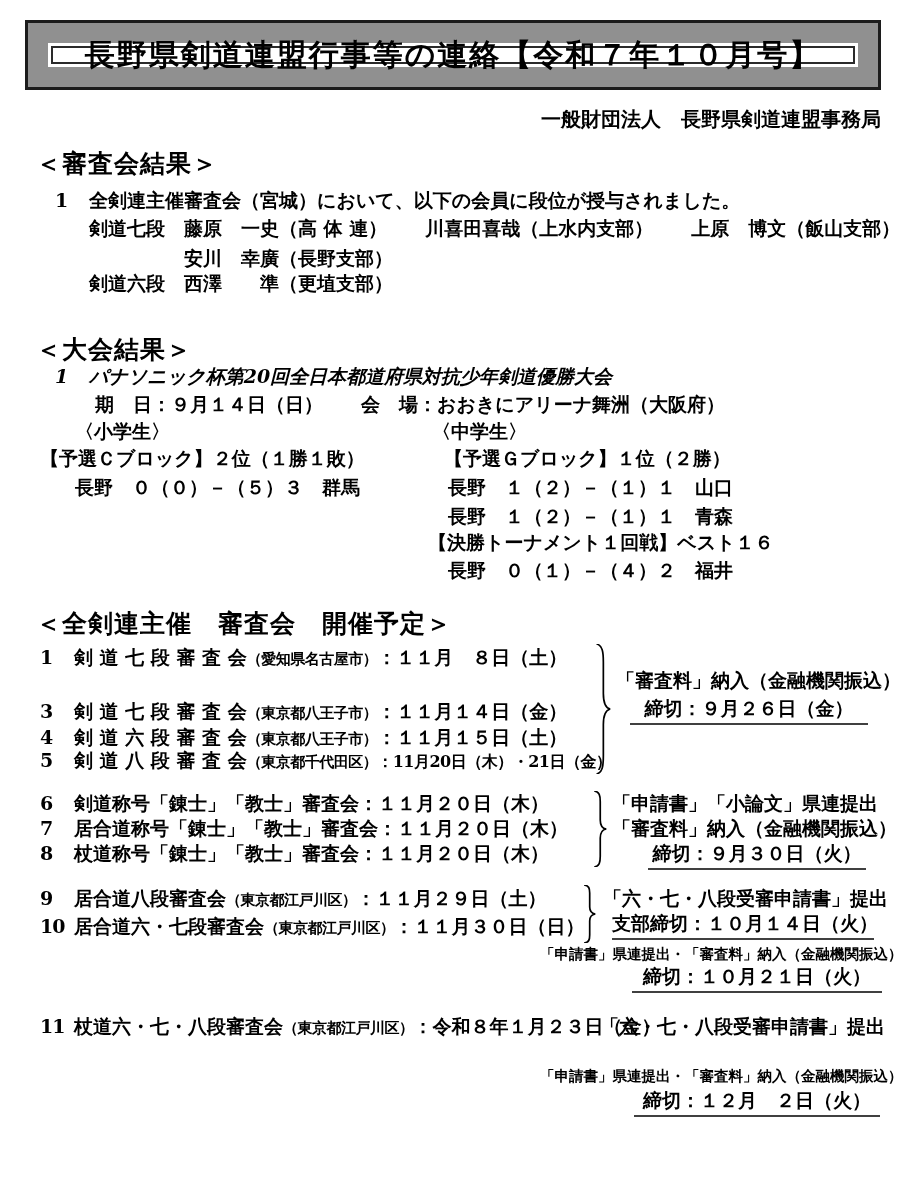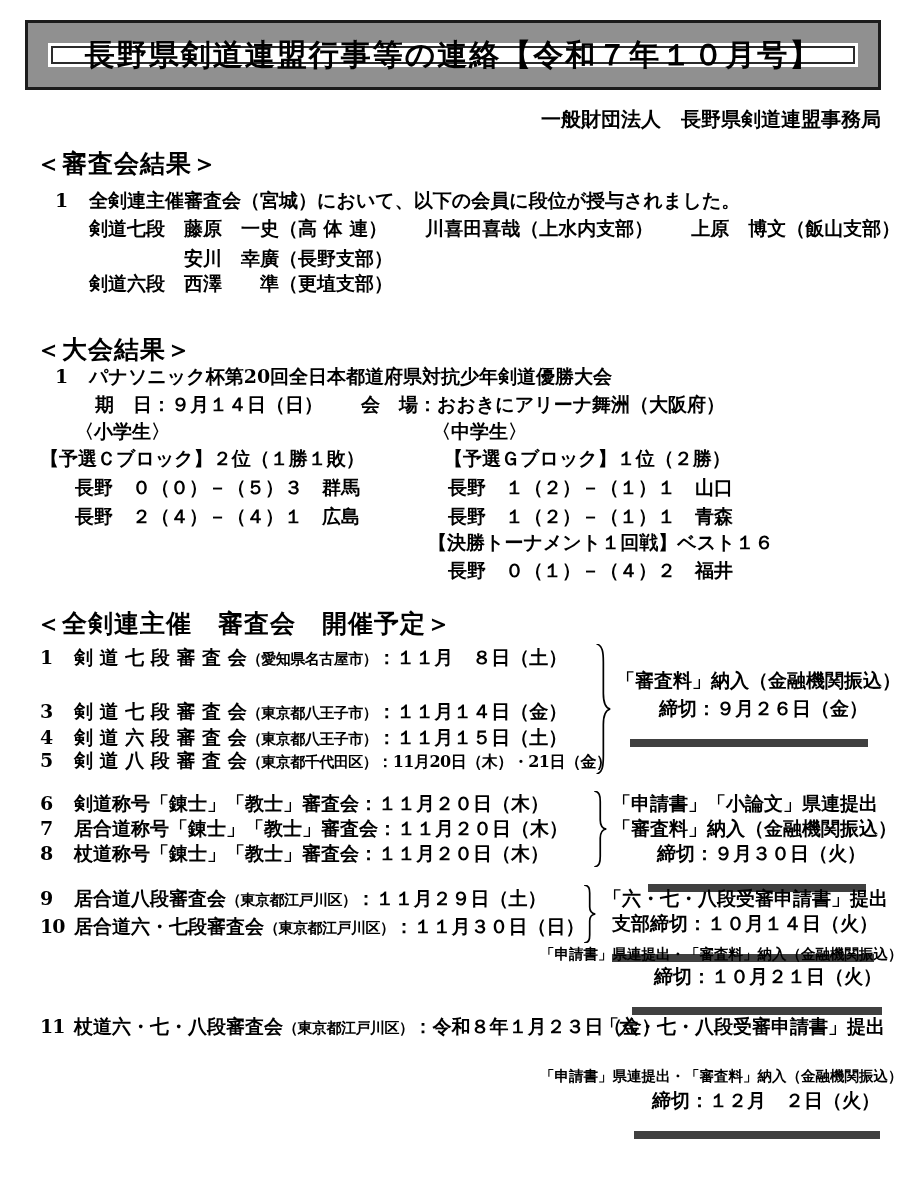--- a/index.html
+++ b/index.html
@@ -33,23 +33,23 @@
   }
   .doc-title{
     font-size:30px;font-weight:700;letter-spacing:2px;white-space:pre;
   }
   .issuer{right:27px;text-align:right;font-size:20px;margin-left:32px;}
   .no{display:inline-block;width:34px;}
   .no2{display:inline-block;width:34px;letter-spacing:-1px;}
   .loc{font-size:15px;letter-spacing:-0.5px;}
   .dt-compact{font-size:16px;letter-spacing:-0.5px;}
   .ul{
-    border-bottom:8px solid #404040;
-    padding-bottom:19px;
-    text-align:right;
+    border-bottom:2px solid #404040;
+    padding-bottom:3px;
+    text-align:center;
   }
   .small-note{font-size:14.5px;text-align:right;}
   .brace{position:absolute;}
   .brace svg{display:block;width:100%;height:100%;}
 </style>
 </head>
 <body>
 
 <div class="page">
 
@@ -63,32 +63,31 @@
 
   <div class="line issuer" style="top:108px;">一般財団法人　長野県剣道連盟事務局</div>
 
   <div class="line h2" style="left:36px;top:150px;">＜審査会結果＞</div>
   <div class="line" style="left:55px;top:190px;"><span class="no">1</span><span>全剣連主催審査会（宮城）において、以下の会員に段位が授与されました。</span></div>
   <div class="line" style="left:89px;top:218px;"><span>剣道七段</span><span>　</span><span>藤原　一史（高 体 連）　　川喜田喜哉（上水内支部）　　上原　博文（飯山支部）</span></div>
   <div class="line" style="left:184px;top:248px;"><span>安川　幸廣（長野支部）</span></div>
   <div class="line" style="left:89px;top:273px;"><span>剣道六段</span><span>　</span><span>西澤　　準（更埴支部）</span></div>
 
   <div class="line h2" style="left:36px;top:336px;">＜大会結果＞</div>
-  <div class="line" style="left:55px;top:366px;"><span class="no">1</span><span>パナソニック杯第20回全日本都道府県対抗少年剣道優勝大会</span></div>
+  <div class="line" style="left:55px;top:366px;font-style:italic;"><span class="no">1</span><span>パナソニック杯第20回全日本都道府県対抗少年剣道優勝大会</span></div>
   <div class="line" style="left:95px;top:394px;">期　日：９月１４日（日）　　会　場：おおきにアリーナ舞洲（大阪府）</div>
 
   <div class="line" style="left:75px;top:421px;">〈小学生〉</div>
   <div class="line" style="left:432px;top:421px;">〈中学生〉</div>
 
   <div class="line" style="left:40px;top:448px;">【予選Ｃブロック】２位（１勝１敗）</div>
   <div class="line" style="left:444px;top:448px;">【予選Ｇブロック】１位（２勝）</div>
 
   <div class="line" style="left:75px;top:477px;">長野　０（０）－（５）３　群馬</div>
   <div class="line" style="left:448px;top:477px;">長野　１（２）－（１）１　山口</div>
-  <div class="line" style="left:75px;top:506px;">長野　２（４）－（４）１　広島</div>
   <div class="line" style="left:448px;top:506px;">長野　１（２）－（１）１　青森</div>
 
   <div class="line" style="left:428px;top:532px;">【決勝トーナメント１回戦】ベスト１６</div>
   <div class="line" style="left:448px;top:560px;">長野　０（１）－（４）２　福井</div>
 
   <div class="line h2" style="left:36px;top:610px;">＜全剣連主催　審査会　開催予定＞</div>
 
   <div class="line" style="left:40px;top:647px;"><span class="no">1</span><span>剣 道 七 段 審 査 会</span><span class="loc">（愛知県名古屋市）</span><span>：１１月　８日（土）</span></div>
   <div class="line" style="left:40px;top:701px;"><span class="no">3</span><span>剣 道 七 段 審 査 会</span><span class="loc">（東京都八王子市）</span><span>：１１月１４日（金）</span></div>
   <div class="line" style="left:40px;top:727px;"><span class="no">4</span><span>剣 道 六 段 審 査 会</span><span class="loc">（東京都八王子市）</span><span>：１１月１５日（土）</span></div>

